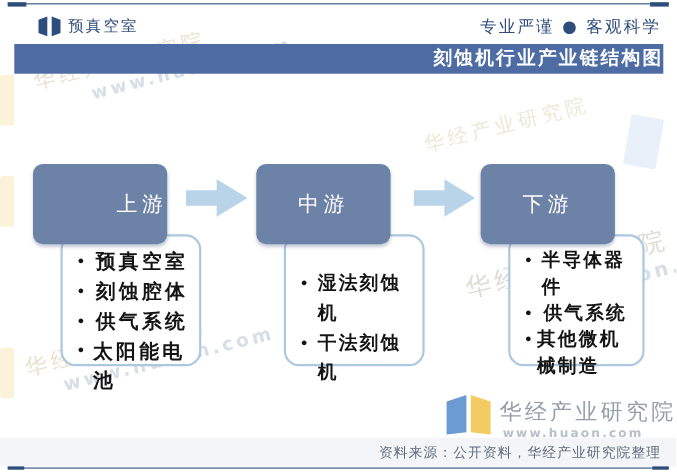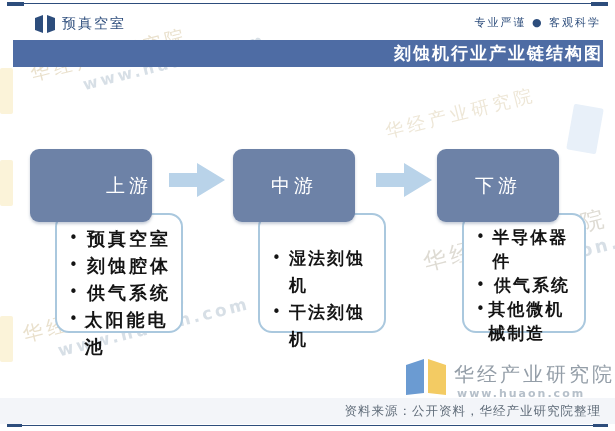--- a/index.html
+++ b/index.html
@@ -6,21 +6,21 @@
   .canvas{
     position:relative;width:615px;height:431px;background:#ffffff;overflow:hidden;
     font-family:"DejaVu Sans","Liberation Sans",sans-serif;
   }
   
   .hline{position:absolute;background:#2d4d7c;height:1px;}
   .cap{position:absolute;background:#2d4d7c;height:4px;}
   
   .brand-logo{position:absolute;left:34px;top:14px;width:22px;height:20px;}
   .brand-text{position:absolute;left:62px;top:15px;font-size:14px;letter-spacing:2px;color:#2d4d7c;}
-  .slogan{position:absolute;right:14px;top:15px;font-size:11px;letter-spacing:2px;color:#2d4d7c;margin-left:25px;}
+  .slogan{position:absolute;right:14px;top:15px;font-size:15px;letter-spacing:2px;color:#2d4d7c;margin-left:25px;}
   
   .banner{position:absolute;left:13px;top:40px;width:590px;height:27px;background:#4e6ca4;z-index:3;}
   .banner .t{display:block;text-align:right;line-height:27px;font-size:17px;font-weight:bold;letter-spacing:2px;color:#ffffff;}
   
   .wm{position:absolute;z-index:0;transform:rotate(-14deg);transform-origin:left top;pointer-events:none;}
   .wm .cn{color:rgba(196,174,120,0.38);letter-spacing:4px;white-space:nowrap;}
   .wm .url{color:rgba(156,174,192,0.40);letter-spacing:3px;font-weight:bold;white-space:nowrap;}
   .wm-a{left:28px;top:62px;}   .wm-a .cn{font-size:19px;} .wm-a .url{font-size:16px;margin-left:48px;}
   .wm-b{left:383px;top:120px;} .wm-b .cn{font-size:18px;opacity:.8;}
   .wm-c{left:420px;top:248px;} .wm-c .cn{font-size:23px;color:rgba(176,170,150,0.42);} .wm-c .url{font-size:18px;margin-left:40px;}

